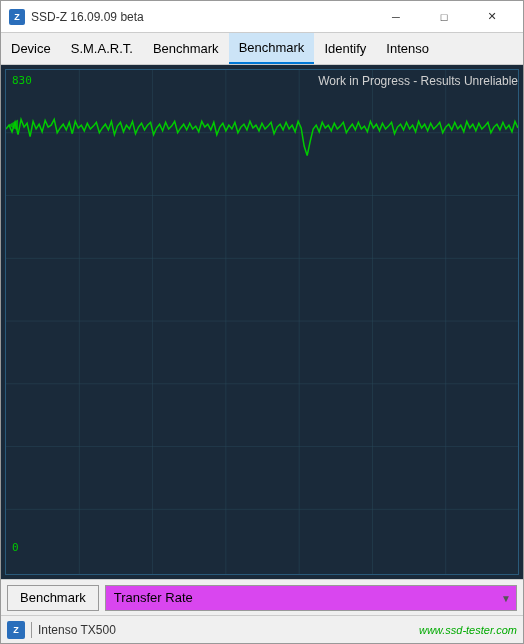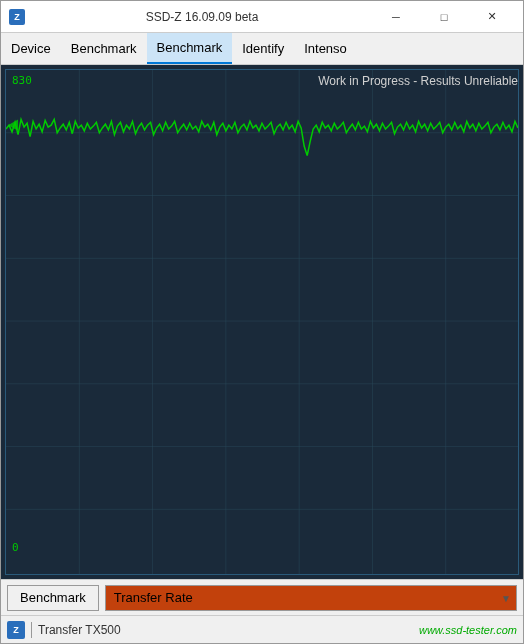--- a/index.html
+++ b/index.html
@@ -42,21 +42,20 @@
       align-items: center;
       justify-content: center;
       color: white;
       font-size: 9px;
       font-weight: bold;
     }
     .title-bar-text {
       flex: 1;
       font-size: 12px;
       color: #333;
-      text-align: center;
     }
     .title-bar-controls {
       display: flex;
       gap: 2px;
     }
     .title-btn {
       width: 46px;
       height: 32px;
       border: none;
       background: transparent;
@@ -169,21 +168,21 @@
       align-items: center;
     }
 
     .dropdown-container {
       flex: 1;
       position: relative;
     }
     .dropdown-select {
       width: 100%;
       height: 26px;
-      background: #c2410c;
+      background: #d946ef;
       border: 1px solid #999;
       padding: 0 8px;
       font-size: 13px;
       appearance: none;
       -webkit-appearance: none;
       cursor: pointer;
       padding-right: 24px;
     }
     .dropdown-arrow {
       position: absolute;
@@ -254,20 +253,21 @@
     <span class="title-bar-text">SSD-Z 16.09.09 beta</span>
     <div class="title-bar-controls">
       <button class="title-btn">─</button>
       <button class="title-btn">□</button>
       <button class="title-btn close">✕</button>
     </div>
   </div>
 
   <div class="menu-bar">
     <div class="menu-item">Device</div>
+    <div class="menu-item">S.M.A.R.T.</div>
     <div class="menu-item">Benchmark</div>
     <div class="menu-item active">Benchmark</div>
     <div class="menu-item">Identify</div>
     <div class="menu-item">Intenso</div>
   </div>
 
   <div class="main-content">
     <div class="chart-area">
 
       <div class="chart-y-label-top">830</div>
@@ -484,17 +484,17 @@
       </select>
       <span class="dropdown-arrow">▼</span>
     </div>
   </div>
 
   <div class="status-bar">
     <div class="status-icon">
       <span>Z</span>
     </div>
     <div class="status-divider"></div>
-    <span class="status-text">Transfer TX500</span>
+    <span class="status-text">Intenso TX500</span>
     <span class="status-url">www.ssd-tester.com</span>
   </div>
 
 </div>
 
 </body></html>

